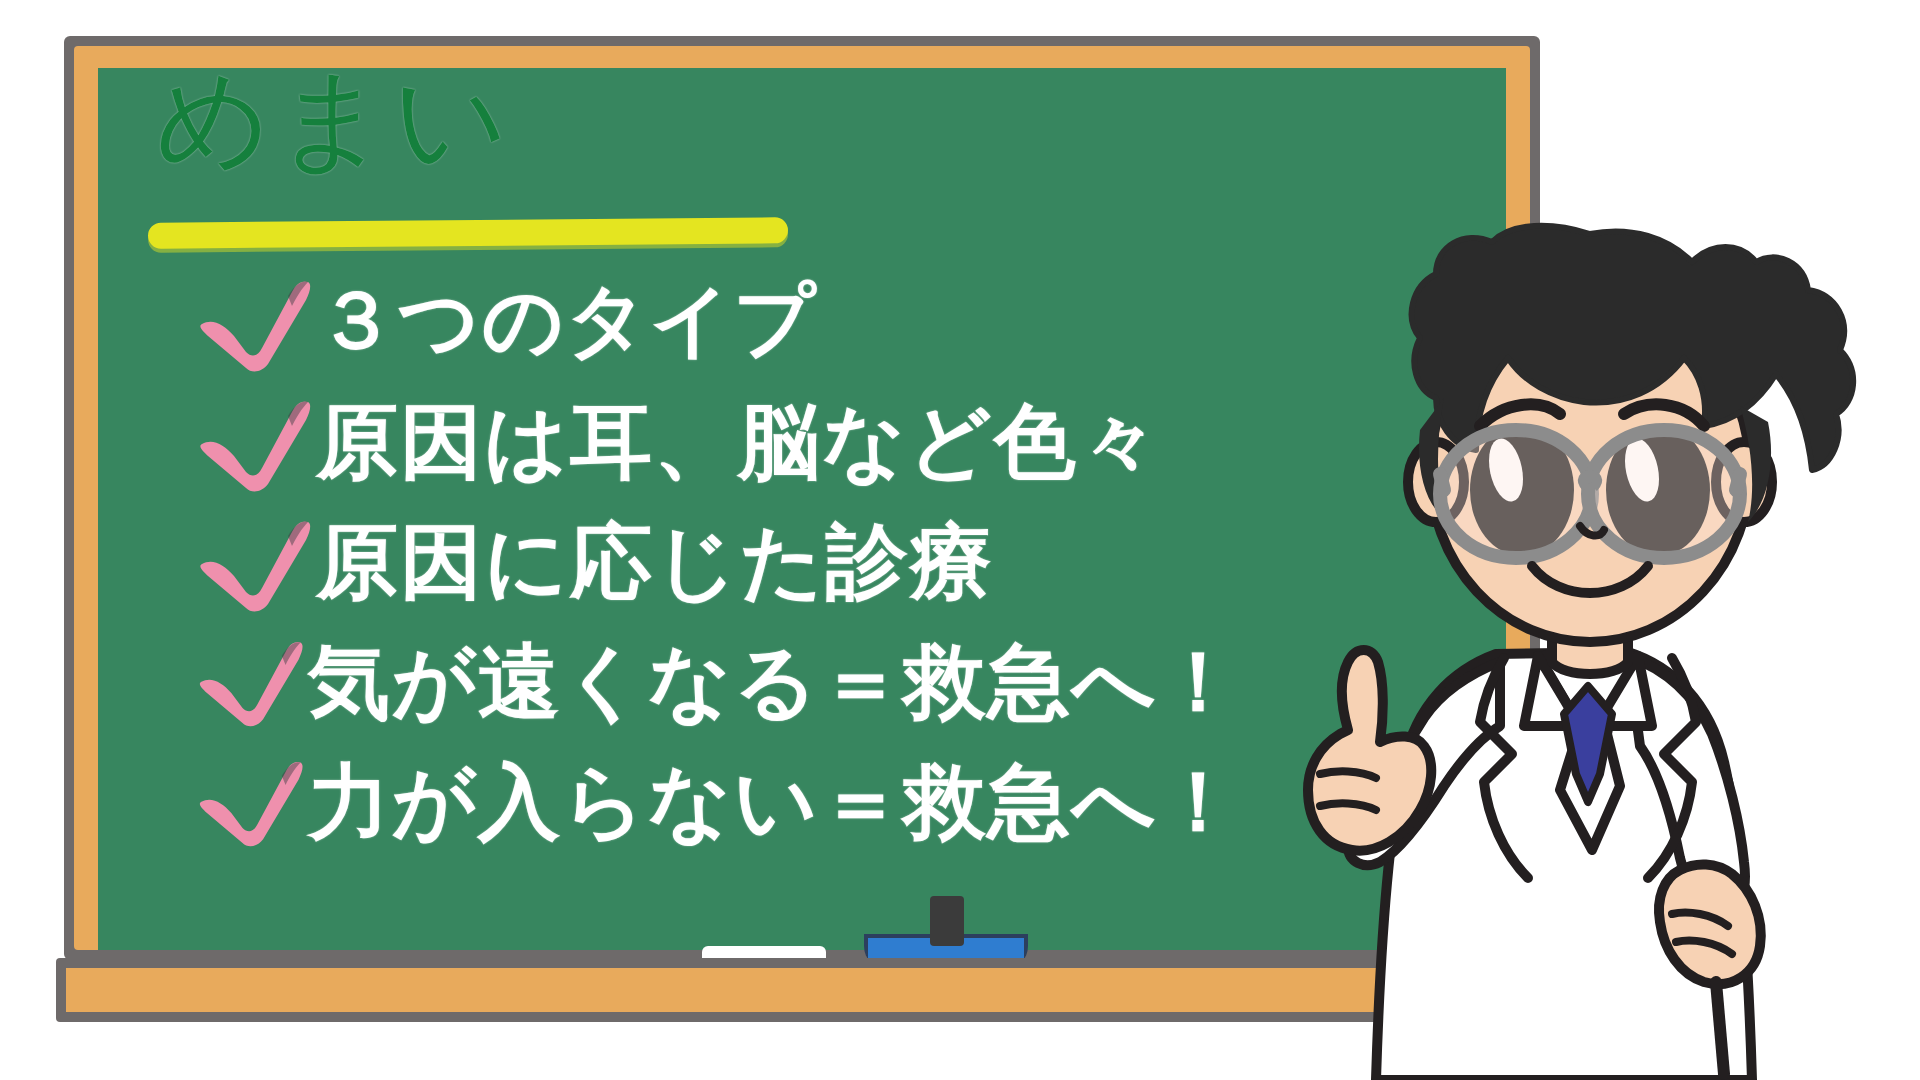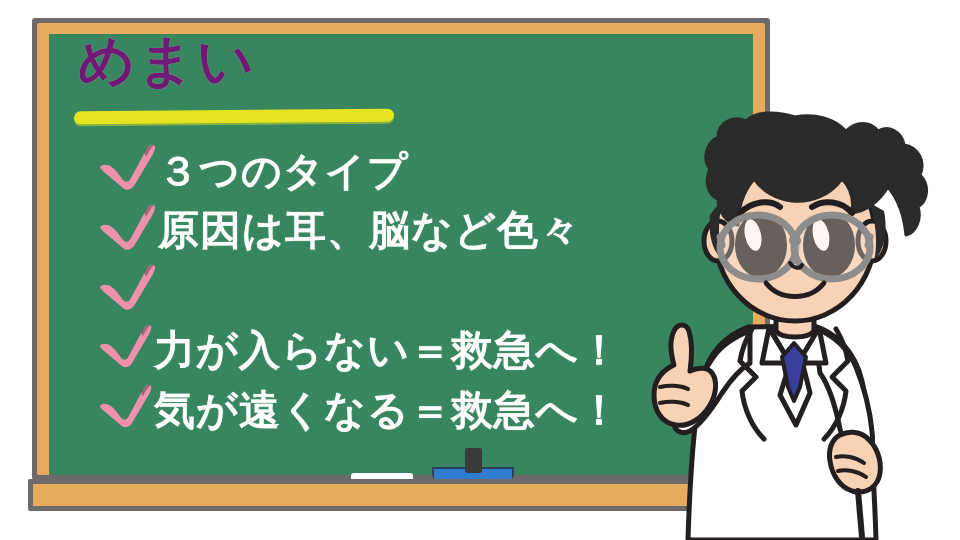--- a/index.html
+++ b/index.html
@@ -62,22 +62,22 @@
     background: #e8aa5c;
   }
 
   
   .title {
     position: absolute;
     left: 78px;
     top: 33px;
     font-size: 56px;
     line-height: 1;
-    color: #701a75;
-    font-weight: 700;
+    color: #15803d;
+    font-weight: 400;
     letter-spacing: 2px;
     text-shadow: 0 0 1px rgba(255,255,255,.55);
   }
   .title-underline {
     position: absolute;
     left: 74px;
     top: 110px;
     width: 320px;
     height: 13px;
     background: #e4e520;
@@ -89,21 +89,21 @@
   .list {
     position: absolute;
     left: 96px;
     top: 131px;
     width: 600px;
   }
   .row {
     position: relative;
     height: 60px;
     display: flex;
-    align-items: flex-end;
+    align-items: center;
   }
   .check {
     position: relative;
     width: 62px;
     height: 52px;
     flex: 0 0 62px;
   }
   .check svg { display: block; }
   .row-text {
     color: #ffffff;
@@ -205,40 +205,41 @@
       <span class="row-text">原因は耳、脳など色々</span>
     </div>
 
     <div class="row r3">
       <span class="check">
         <svg width="62" height="52" viewBox="0 0 62 52">
           <path d="M5 27 C10 24 16 27 21 33 L27 41 C30 44 33 43 35 39 L50 11 C52 7 55 5 58 6 C60 7 59 11 57 15 L38 47 C35 51 30 52 27 49 L8 33 C5 30 3 28 5 27 Z" fill="#ef90ad"></path>
           <path d="M48 13 C51 8 55 5 58 6 C55 9 52 14 50 18 Z" fill="#3d3b42" opacity=".45"></path>
         </svg>
       </span>
+      <span class="row-text">原因に応じた診療</span>
+    </div>
+
+    <div class="row r5">
+      <span class="check">
+        <svg width="58" height="50" viewBox="0 0 62 52">
+          <path d="M5 27 C10 24 16 27 21 33 L27 41 C30 44 33 43 35 39 L50 11 C52 7 55 5 58 6 C60 7 59 11 57 15 L38 47 C35 51 30 52 27 49 L8 33 C5 30 3 28 5 27 Z" fill="#ef90ad"></path>
+          <path d="M48 13 C51 8 55 5 58 6 C55 9 52 14 50 18 Z" fill="#3d3b42" opacity=".45"></path>
+        </svg>
+      </span>
+      <span class="row-text">気が遠くなる＝救急へ！</span>
     </div>
 
     <div class="row r4">
       <span class="check">
         <svg width="58" height="50" viewBox="0 0 62 52">
           <path d="M5 27 C10 24 16 27 21 33 L27 41 C30 44 33 43 35 39 L50 11 C52 7 55 5 58 6 C60 7 59 11 57 15 L38 47 C35 51 30 52 27 49 L8 33 C5 30 3 28 5 27 Z" fill="#ef90ad"></path>
           <path d="M48 13 C51 8 55 5 58 6 C55 9 52 14 50 18 Z" fill="#3d3b42" opacity=".45"></path>
         </svg>
       </span>
       <span class="row-text">力が入らない＝救急へ！</span>
-    </div>
-
-    <div class="row r5">
-      <span class="check">
-        <svg width="58" height="50" viewBox="0 0 62 52">
-          <path d="M5 27 C10 24 16 27 21 33 L27 41 C30 44 33 43 35 39 L50 11 C52 7 55 5 58 6 C60 7 59 11 57 15 L38 47 C35 51 30 52 27 49 L8 33 C5 30 3 28 5 27 Z" fill="#ef90ad"></path>
-          <path d="M48 13 C51 8 55 5 58 6 C55 9 52 14 50 18 Z" fill="#3d3b42" opacity=".45"></path>
-        </svg>
-      </span>
-      <span class="row-text">気が遠くなる＝救急へ！</span>
     </div>
 
   </div>
 
   <div class="chalk-stick"></div>
   <div class="eraser">
     <div class="eraser-body">
       <div class="eraser-felt"></div>
     </div>
     <div class="eraser-knob"></div>

